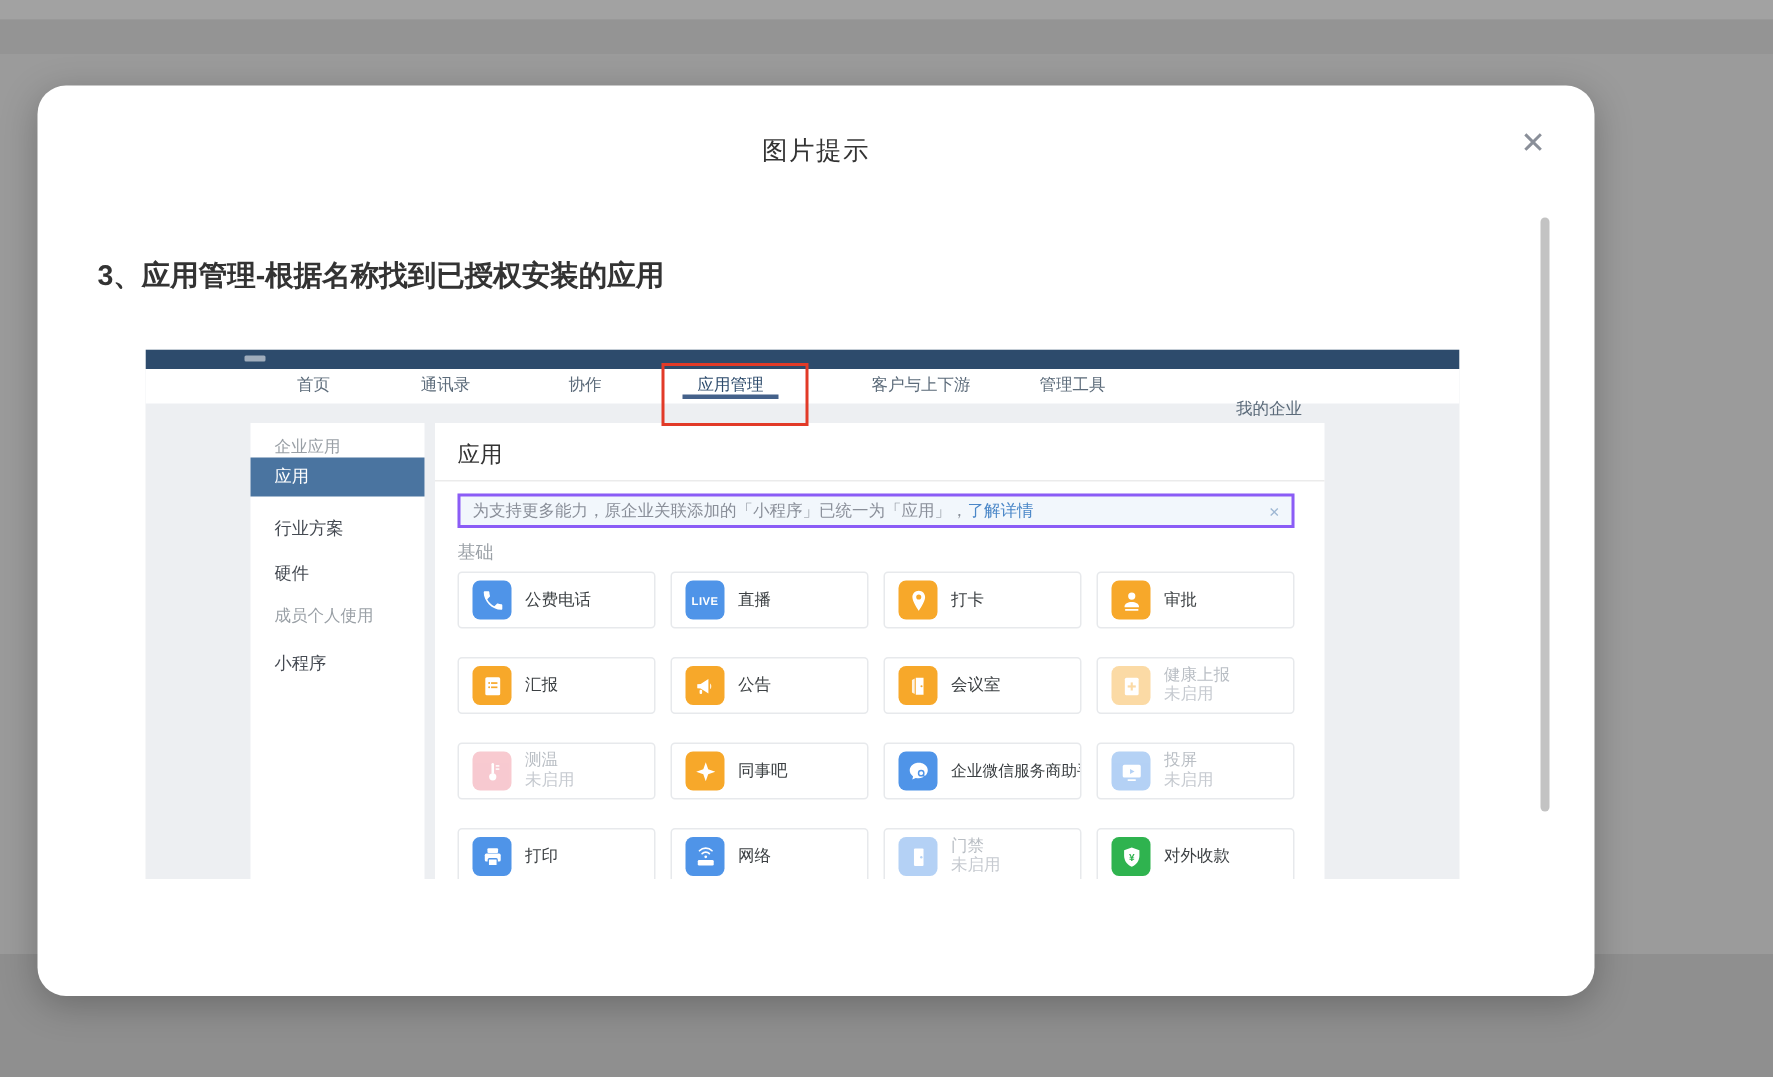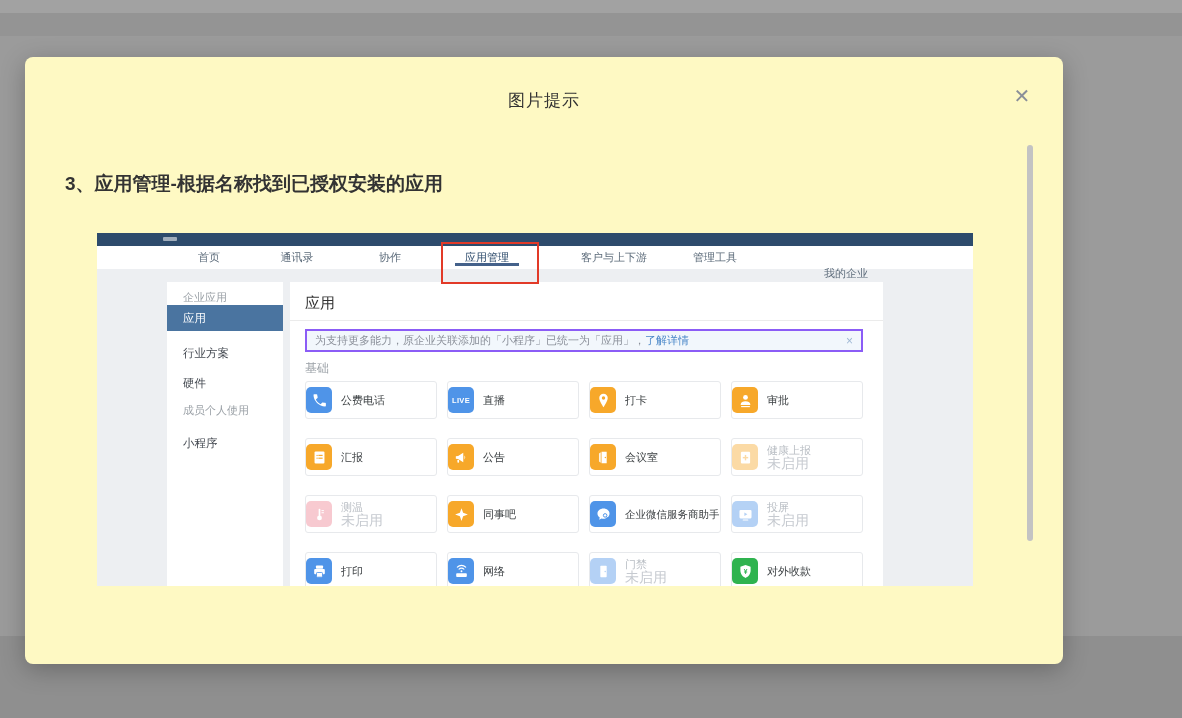--- a/index.html
+++ b/index.html
@@ -7,21 +7,21 @@
   body { font-family:"Liberation Sans","DejaVu Sans",sans-serif; position:relative; overflow:hidden; background:#9b9b9b; }
 
   
   .bg-band { position:absolute; left:0; width:1182px; }
   .band-top { top:0; height:13px; background:#a2a2a2; }
   .band-2 { top:13px; height:23px; background:#949494; }
   .band-3 { top:36px; height:600px; background:#9b9b9b; }
   .band-bottom { top:636px; height:82px; background:#8f8f8f; }
 
   
-  .modal { position:absolute; left:25px; top:57px; width:1038px; height:607px; background:#fef9c3; border-radius:8px; box-shadow:0 6px 24px rgba(0,0,0,.25); }
+  .modal { position:absolute; left:25px; top:57px; width:1038px; height:607px; background:#ffffff; border-radius:19px; box-shadow:0 6px 24px rgba(0,0,0,.25); }
   .modal-title { position:absolute; left:0; right:0; top:32px; text-align:center; font-size:17px; color:#333; letter-spacing:1px; }
   .modal-close { position:absolute; right:28px; top:26px; width:26px; height:26px; font-size:20px; line-height:26px; text-align:center; color:#8a8f99; cursor:pointer; }
   .modal-scrollthumb { position:absolute; right:30px; top:88px; width:6px; height:396px; background:#c3c3c3; border-radius:3px; }
 
   .step-heading { position:absolute; left:40px; top:114px; font-size:19px; font-weight:600; color:#333; }
 
   
   .shot { position:absolute; left:72px; top:176px; width:876px; height:353px; background:#edeff2; overflow:hidden; }
   .shot-topbar { position:absolute; left:0; top:0; width:876px; height:13px; background:#2d4b6c; }
   .shot-logo { position:absolute; left:66px; top:4px; width:14px; height:4px; background:rgba(255,255,255,.55); border-radius:1px; }
@@ -39,29 +39,29 @@
   .main-panel { position:absolute; left:193px; top:49px; width:593px; height:304px; background:#ffffff; }
   .main-title { position:absolute; left:15px; top:12px; font-size:15px; color:#333; }
   .main-divider { position:absolute; left:0; top:38px; width:593px; height:1px; background:#ebebeb; }
   .notice { position:absolute; left:15px; top:47px; width:558px; height:23px; background:#f2f7fc; border:2px solid #8b5cf6; display:flex; align-items:center; padding:0 8px; }
   .notice-text { font-size:11px; color:#8a8f99; white-space:nowrap; }
   .notice-link { font-size:11px; color:#4a87c8; cursor:pointer; }
   .notice-close { margin-left:auto; font-size:12px; color:#9fb8d4; cursor:pointer; }
   .group-label { position:absolute; left:15px; top:78px; font-size:12px; color:#9aa0a6; }
 
   .app-grid { position:absolute; left:15px; top:92px; width:558px; display:grid; grid-template-columns:repeat(4,132px); grid-auto-rows:45px; column-gap:10px; row-gap:12px; }
-  .app-card { border:1px solid #e7e9ec; border-radius:3px; background:#fff; display:flex; align-items:center; cursor:pointer; overflow:hidden;margin-top:7px; }
+  .app-card { border:1px solid #e7e9ec; border-radius:3px; background:#fff; display:flex; align-items:center; padding-left:9px; cursor:pointer; overflow:hidden;margin-top:7px; }
   .app-icon { width:26px; height:26px; border-radius:5px; flex:0 0 26px; display:flex; align-items:center; justify-content:center; }
   .app-icon svg { width:17px; height:17px; display:block; }
   .app-icon .live-text { color:#fff; font-size:7.5px; font-weight:bold; letter-spacing:.3px; }
   .app-card.disabled .app-icon { opacity:.42; }
   .app-texts { margin-left:9px; display:flex; flex-direction:column; justify-content:center; }
   .app-name { font-size:11px; color:#3c4043; white-space:nowrap; line-height:13px; }
   .app-card.disabled .app-name { color:#b9bec4; }
-  .app-sub { font-size:14px; color:#c6cad0; line-height:13px; white-space:nowrap; }
+  .app-sub { font-size:11px; color:#c6cad0; line-height:13px; white-space:nowrap; }
 </style>
 </head>
 <body>
 
 <div>
   <div class="bg-band band-top"></div>
   <div class="bg-band band-2"></div>
   <div class="bg-band band-3"></div>
   <div class="bg-band band-bottom"></div>
 </div>

